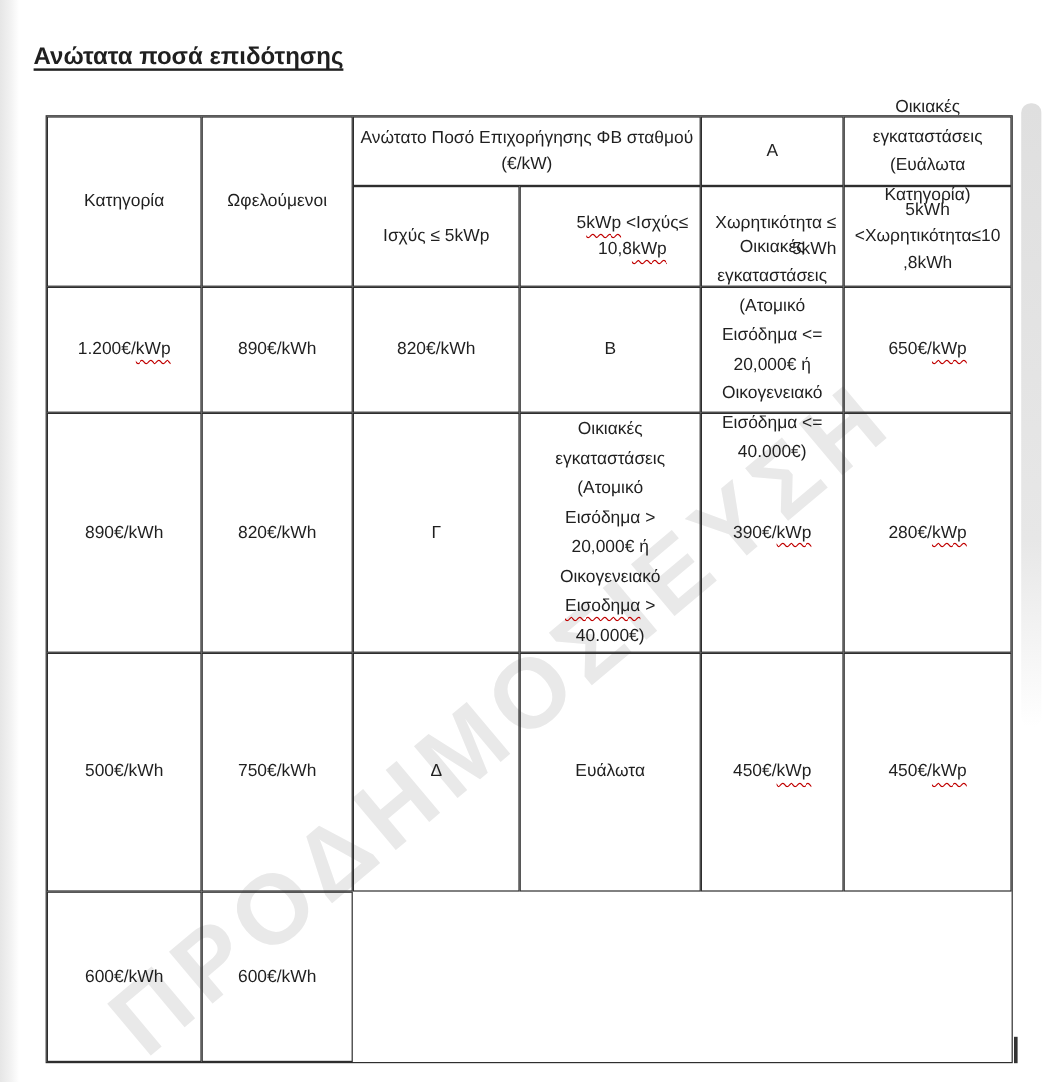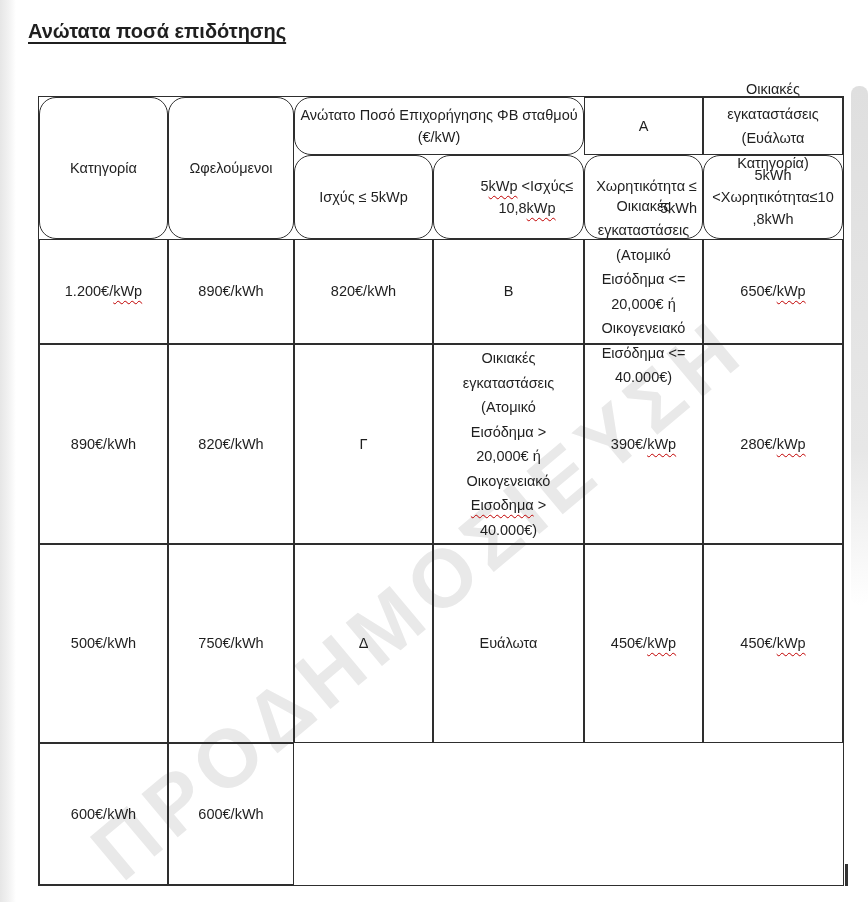--- a/index.html
+++ b/index.html
@@ -22,42 +22,42 @@
     position:absolute;left:851px;top:86px;width:17px;height:520px;z-index:0;border-radius:8px;
     background:linear-gradient(180deg,#dfdfdf 0,#e7e7e7 70%,rgba(245,245,245,0) 100%);
   }
   .watermark{
     position:absolute;left:-32px;top:549px;width:900px;z-index:0;
     font-size:82px;font-weight:bold;letter-spacing:8px;line-height:100px;
     color:var(--watermark);text-align:center;white-space:nowrap;
     transform:rotate(-40deg);user-select:none;
   }
   .title{
-    position:absolute;left:28px;top:20px;z-index:2;
+    position:absolute;left:28px;top:36px;z-index:2;
     font-size:20px;font-weight:bold;
     text-decoration:underline;text-decoration-thickness:2px;text-underline-offset:4px;
   }
   .subsidy-table{
     position:absolute;left:38px;top:96px;z-index:1;
     display:grid;
     grid-template-columns:129px 126px 139px 151px 119px 140px;
     grid-template-rows:58px 84px 105px 200px 199px 142px;
     grid-auto-flow:row;
     border:1px solid var(--table-border);
     background:transparent;
   }
   .cell{
     border:1px solid var(--table-border);
     display:flex;align-items:center;justify-content:center;
     text-align:center;padding:2px 5px;
     font-size:14.5px;line-height:24.5px;
   }
   .cell>div{width:100%;}
   .cell .seg{white-space:nowrap;}
-  .head{line-height:22px;border-radius:17px;}
+  .head{line-height:22px;}
   .c-cat{grid-area:1 / 1 / 3 / 2;}
   .c-ben{grid-area:1 / 2 / 3 / 3;}
   .c-pvg{grid-area:1 / 3 / 2 / 5;}
   .c-batg{grid-area:1 / 5 / 2 / 7;}
   .c-pv1h{grid-area:2 / 3 / 3 / 4;}
   .c-pv2h{grid-area:2 / 4 / 3 / 5;padding-left:42px;}
   .c-b1h{grid-area:2 / 5 / 3 / 6;text-align:right;}
   .c-b2h{grid-area:2 / 6 / 3 / 7;}
   .wavy{
     text-decoration-line:underline;

